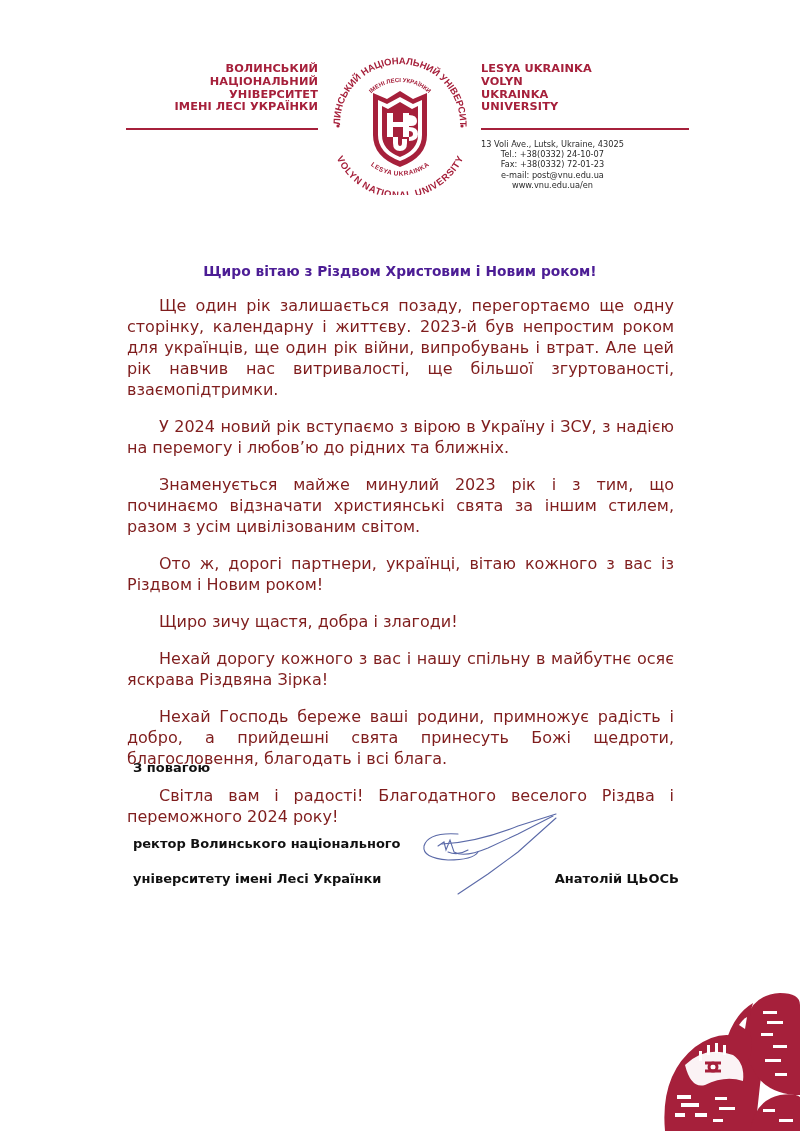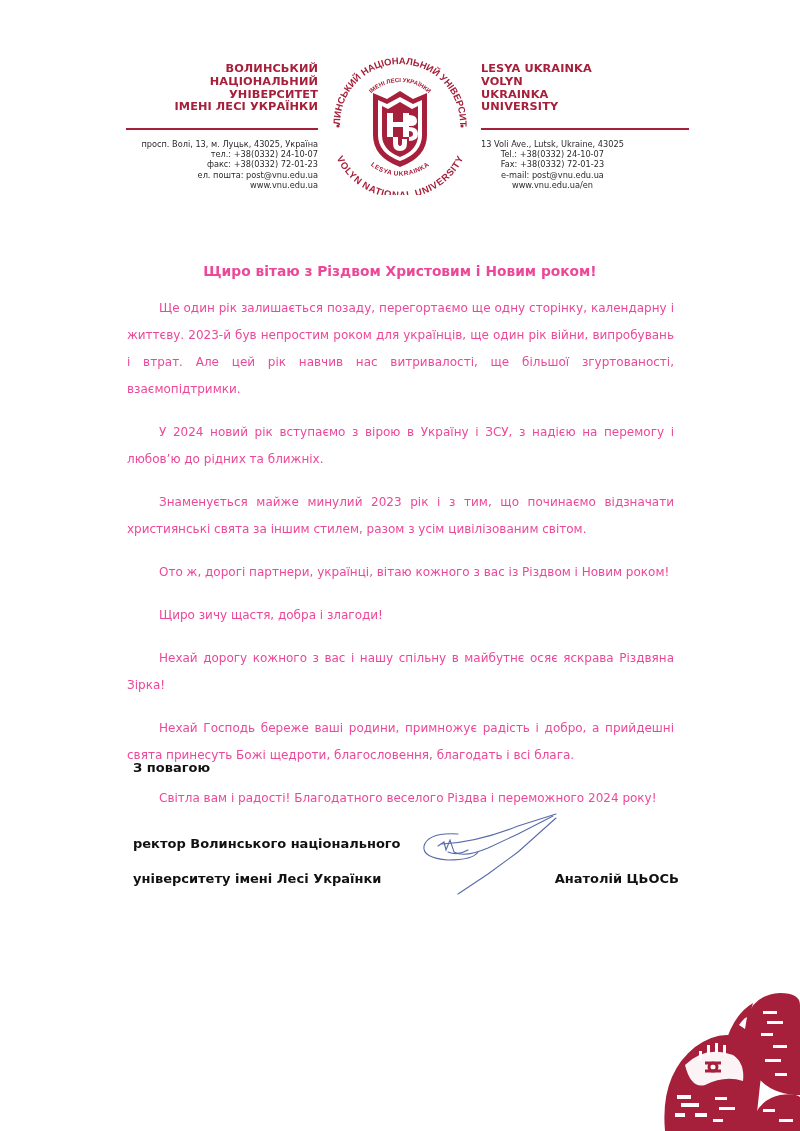--- a/index.html
+++ b/index.html
@@ -13,24 +13,24 @@
     .hdr-left .rule { position: absolute; left: 6px; right: 0; top: 65px; height: 2px; background: #a6203b; }
     .hdr-right .rule { position: absolute; left: 0; right: -8px; top: 65px; height: 2px; background: #a6203b; }
     .contacts { position: absolute; top: 76px; font-size: 8.2px; line-height: 10.2px; color: #2a2a2a; white-space: nowrap; }
     .hdr-left .contacts { right: 0; text-align: right; }
     .hdr-right .contacts { left: 0; text-align: center; }
 
     
     .emblem { position: absolute; left: 329px; top: 53px; width: 142px; height: 142px; }
 
     
-    .title { position: absolute; left: 120px; top: 263px; width: 560px; text-align: center; font-weight: bold; font-size: 13.8px; color: #ec4899; }
+    .title { position: absolute; left: 120px; top: 263px; width: 560px; text-align: center; font-weight: bold; font-size: 13.8px; color: #4c1d95; }
 
     
-    .body { position: absolute; left: 127px; top: 295px; width: 547px; font-size: 12px; line-height: 27px; color: #ec4899; }
+    .body { position: absolute; left: 127px; top: 295px; width: 547px; font-size: 16px; line-height: 21px; color: #7f1d1d; }
     .body p { margin: 0 0 16px 0; text-indent: 32px; text-align: justify; }
 
     
     .sig { position: absolute; left: 133px; font-weight: bold; font-size: 13px; color: #111; }
     .sig-1 { top: 760px; }
     .sig-2 { top: 836px; }
     .sig-3 { top: 871px; }
     .sig-name { position: absolute; right: 121px; top: 871px; font-weight: bold; font-size: 13px; color: #111; }
     .signature { position: absolute; left: 418px; top: 812px; width: 145px; height: 85px; }
 
@@ -43,27 +43,20 @@
 <div class="page">
 
   <div class="hdr-left">
     <div class="uni-name">
       <div>ВОЛИНСЬКИЙ</div>
       <div>НАЦІОНАЛЬНИЙ</div>
       <div>УНІВЕРСИТЕТ</div>
       <div>ІМЕНІ ЛЕСІ УКРАЇНКИ</div>
     </div>
     <div class="rule"></div>
-    <div class="contacts">
-      <div>просп. Волі, 13, м. Луцьк, 43025, Україна</div>
-      <div>тел.: +38(0332) 24-10-07</div>
-      <div>факс: +38(0332) 72-01-23</div>
-      <div>ел. пошта: post@vnu.edu.ua</div>
-      <div>www.vnu.edu.ua</div>
-    </div>
   </div>
 
   <svg class="emblem" viewBox="0 0 142 142">
     <defs>
       <path id="arcTop" d="M 11,71 A 60,60 0 0 1 131,71" fill="none"></path>
       <path id="arcTopInner" d="M 29,71 A 42,42 0 0 1 113,71" fill="none"></path>
       <path id="arcBottom" d="M 8,75 A 63,63 0 0 0 134,75" fill="none"></path>
       <path id="arcBottomInner" d="M 30,85 A 42,42 0 0 0 112,85" fill="none"></path>
     </defs>
     <g fill="#a6203b" font-family="Liberation Sans, sans-serif" font-weight="bold">

